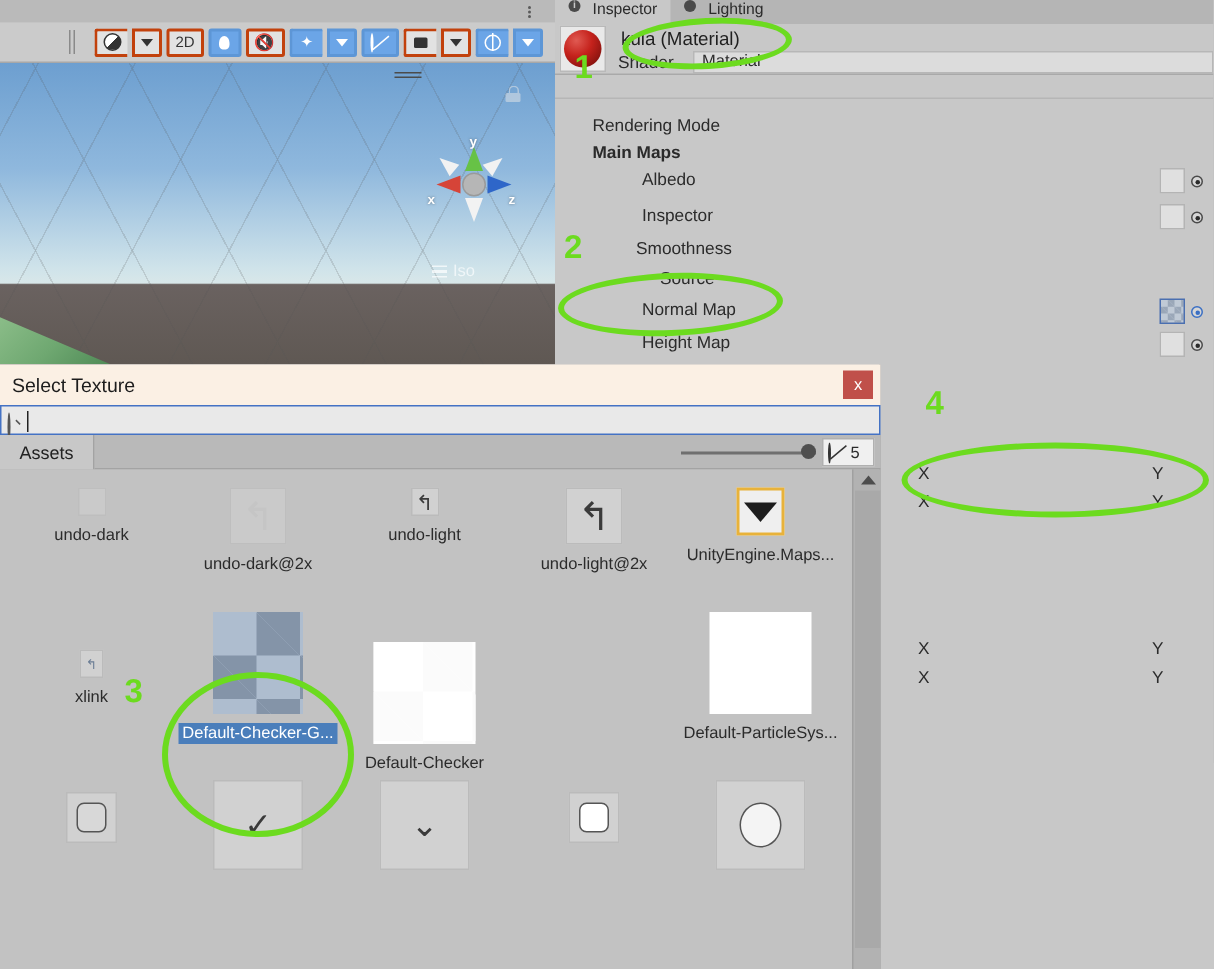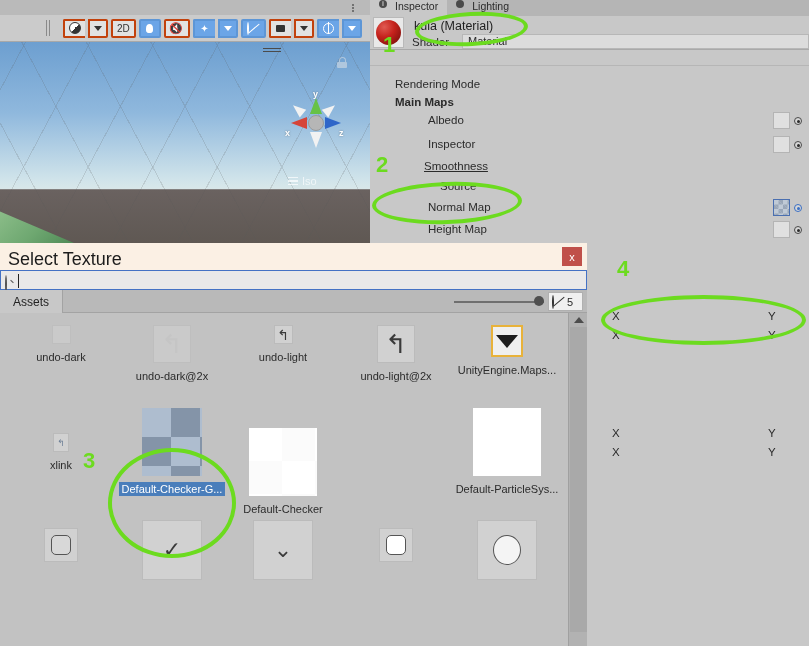--- a/index.html
+++ b/index.html
@@ -86,42 +86,42 @@
   .shader-field { position: absolute; left: 92px; top: 18px; width: 347px; height: 15px;
                   background: #dcdcdc; border: 1px solid #b7b7b7; font-size: 11px; color: #2b2b2b;
                   padding-left: 5px; line-height: 13px; }
   .hr { position: absolute; left: 0; width: 439px; height: 1px; background: #a9a9a9; }
 
   .insp-row { position: absolute; font-size: 11.5px; color: #2b2b2b; }
   .lbl-rm   { left: 25px;  top: 78px; }
   .lbl-mm   { left: 25px;  top: 96px; font-weight: bold; }
   .lbl-alb  { left: 58px;  top: 114px; }
   .lbl-met  { left: 58px;  top: 138px; }
-  .lbl-smo  { left: 54px;  top: 160px; text-decoration: underline; }
+  .lbl-smo  { left: 54px;  top: 160px; }
   .lbl-src  { left: 70px;  top: 180px; }
   .lbl-nrm  { left: 58px;  top: 201px; }
   .lbl-hgt  { left: 58px;  top: 223px; }
 
   .texbox { position: absolute; width: 17px; height: 17px; background: #e0e0e0; border: 1px solid #b4b4b4; }
   .texbox.chk { border: 1px solid #4a6fb0; background:
       linear-gradient(45deg, #9aa7b8 25%, transparent 25%, transparent 75%, #9aa7b8 75%),
       linear-gradient(45deg, #9aa7b8 25%, #c0cad6 25%, #c0cad6 75%, #9aa7b8 75%);
       background-size: 9px 9px; background-position: 0 0, 4.5px 4.5px; }
   .radio { position: absolute; width: 8px; height: 8px; border-radius: 50%; border: 1px solid #4a4a4a;
            background: #d6d6d6; }
   .radio i { display: block; width: 3px; height: 3px; border-radius: 50%; background: #2b2b2b;
              margin: 1.5px auto; }
   .radio.blue { border-color: #3a6fc4; }
   .radio.blue i { background: #3a6fc4; }
 
   
   .dialog { position: absolute; left: 0; top: 243px; width: 587px; height: 403px;
             background: #c2c2c2; border-right: 1px solid #9d9d9d; }
   .dlg-title-bar { position: absolute; left: 0; top: 0; width: 587px; height: 27px; background: #fbf0e4; }
-  .dlg-title { position: absolute; left: 8px; top: 6px; font-size: 18px; color: #1c1c1c; }
+  .dlg-title { position: absolute; left: 8px; top: 6px; font-size: 13px; color: #1c1c1c; }
   .dlg-close { position: absolute; right: 5px; top: 4px; width: 20px; height: 19px; background: #c0504a;
                color: #fff; font-size: 11px; display: flex; align-items: center; justify-content: center; }
   .dlg-search { position: absolute; left: 0; top: 27px; width: 587px; height: 20px; background: #e9e9e9;
                 border: 1px solid #4472c4; display: flex; align-items: center; }
   .mag { position: absolute; left: 4px; top: 5px; width: 9px; height: 9px; }
   .mag .ring { width: 6px; height: 6px; border: 1px solid #555; border-radius: 50%; }
   .mag .hand { position: absolute; left: 5px; top: 5px; width: 4px; height: 1px; background: #555;
                transform: rotate(45deg); }
   .caret-blink { position: absolute; left: 17px; top: 3px; width: 1px; height: 14px; background: #222; }
 

